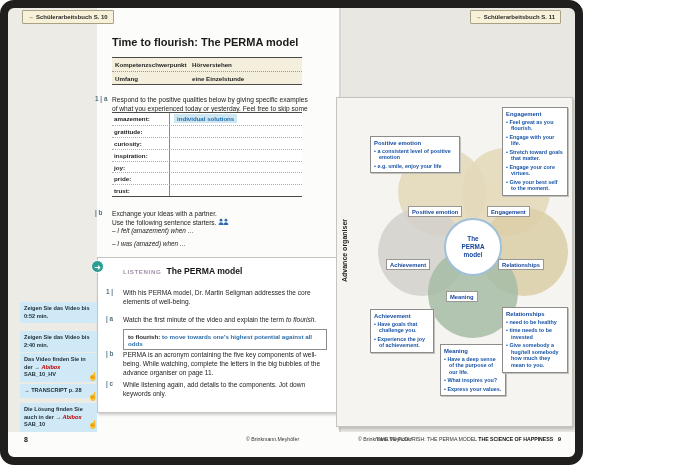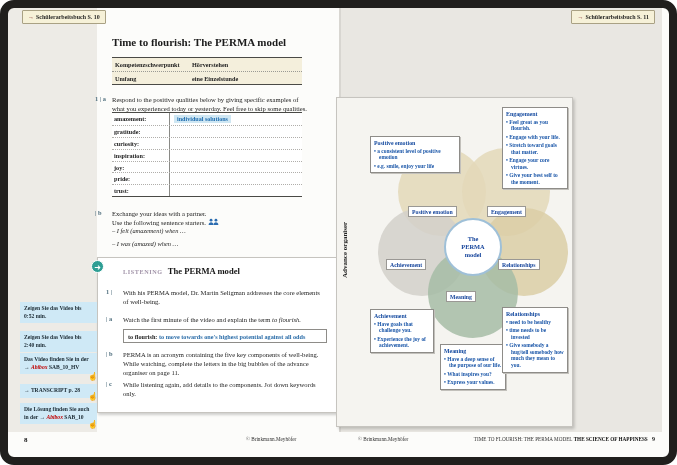--- a/index.html
+++ b/index.html
@@ -1,18 +1,18 @@
 <!DOCTYPE html>
 <html><head>
 <meta charset="utf-8">
 <style>
   html,body{margin:0;padding:0;background:#fff;}
   *{box-sizing:border-box;}
-  .stage{position:relative;width:677px;height:465px;background:#fff;overflow:hidden;
-         font-family:Liberation Serif, serif;color:#222;}
+  .stage{position:relative;width:583px;height:465px;background:#fff;overflow:hidden;
+         font-family:Liberation Sans, sans-serif;color:#222;}
   .frame{position:absolute;inset:0;border:8px solid #201f1d;border-radius:14px;z-index:60;pointer-events:none;}
   .spread{position:absolute;inset:8px;background:#fcfcfa;}
   .left-strip{position:absolute;left:8px;top:8px;width:89px;height:424px;background:#edebe6;}
   .right-page{position:absolute;left:341px;top:8px;width:321px;height:424px;background:#e9e7e2;}
   .gutter{position:absolute;left:339px;top:8px;width:2px;height:424px;background:#d8d6d1;}
 
   .tab{position:absolute;top:10px;background:#f6f1d8;border:1px solid #a9a184;border-radius:1px;
        font-size:6px;font-weight:bold;padding:3px 5px;color:#2a2a28;z-index:55;white-space:nowrap;}
   .tab .arr{color:#7a1c1c;margin-right:2px;}
 

